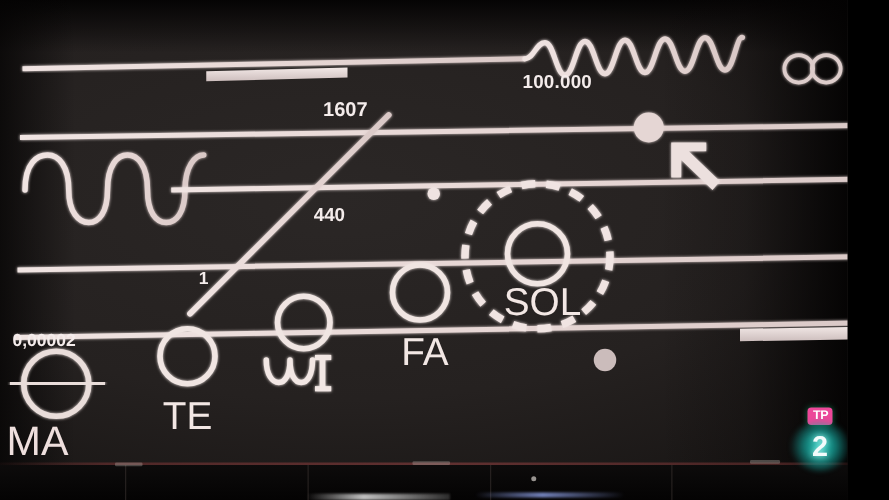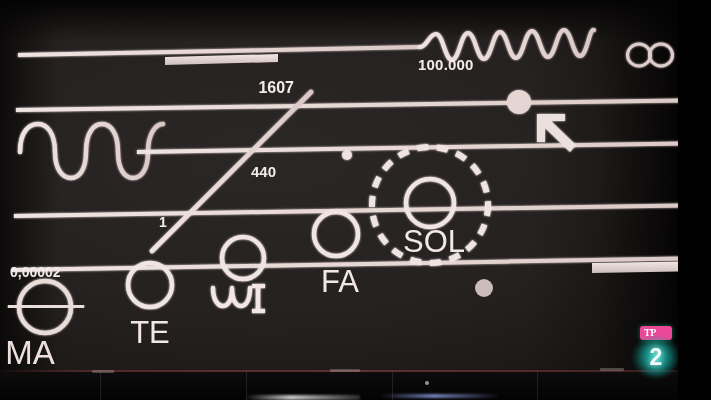--- a/index.html
+++ b/index.html
@@ -103,23 +103,23 @@
     top: 322px;
     width: 40px;
     text-align: center;
   }
   #logo-tp {
     display: inline-block;
     background: #ec4899;
     color: #ffffff;
     font-size: 10px;
     font-weight: bold;
-    font-family: Liberation Serif, serif;
+    font-family: Liberation Sans, sans-serif;
     line-height: 12px;
-    padding: 1px 16px 1px 4px;
+    padding: 1px 3px 1px 4px;
     border-radius: 3px;
     letter-spacing: -0.3px;
     box-shadow: 0 0 5px rgba(16,190,120,0.55);
   }
   #logo-two-wrap {
     position: relative;
     margin-top: 3px;
     height: 28px;
   }
   #logo-glow {

